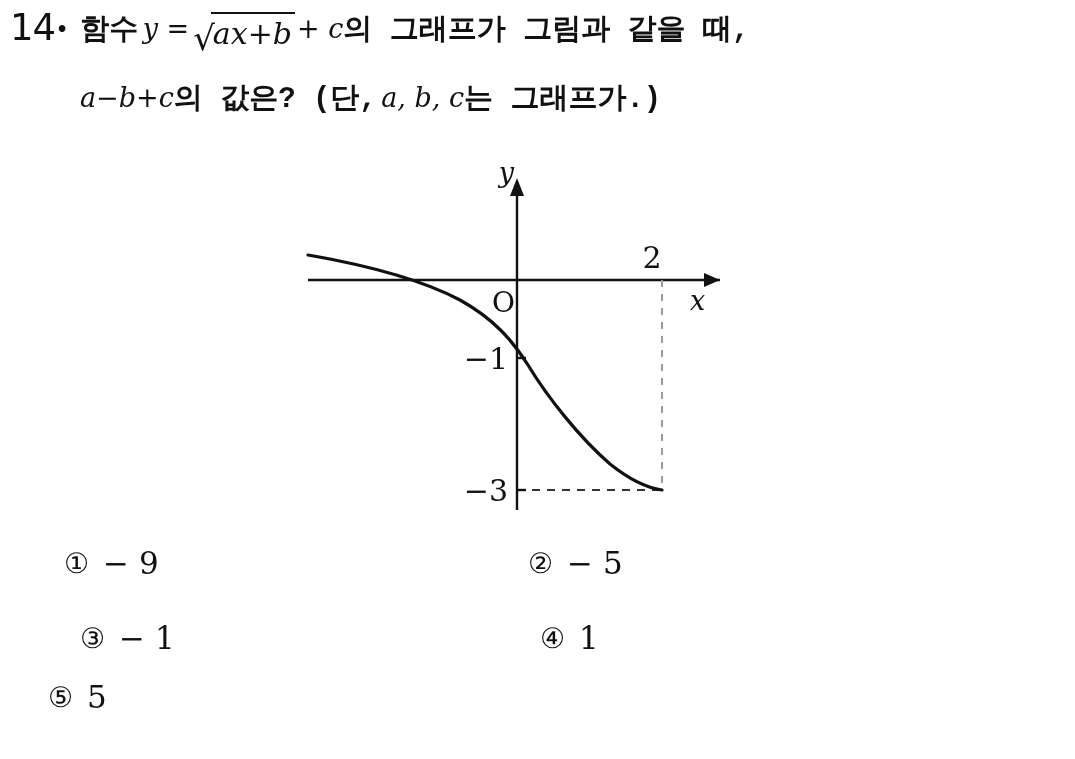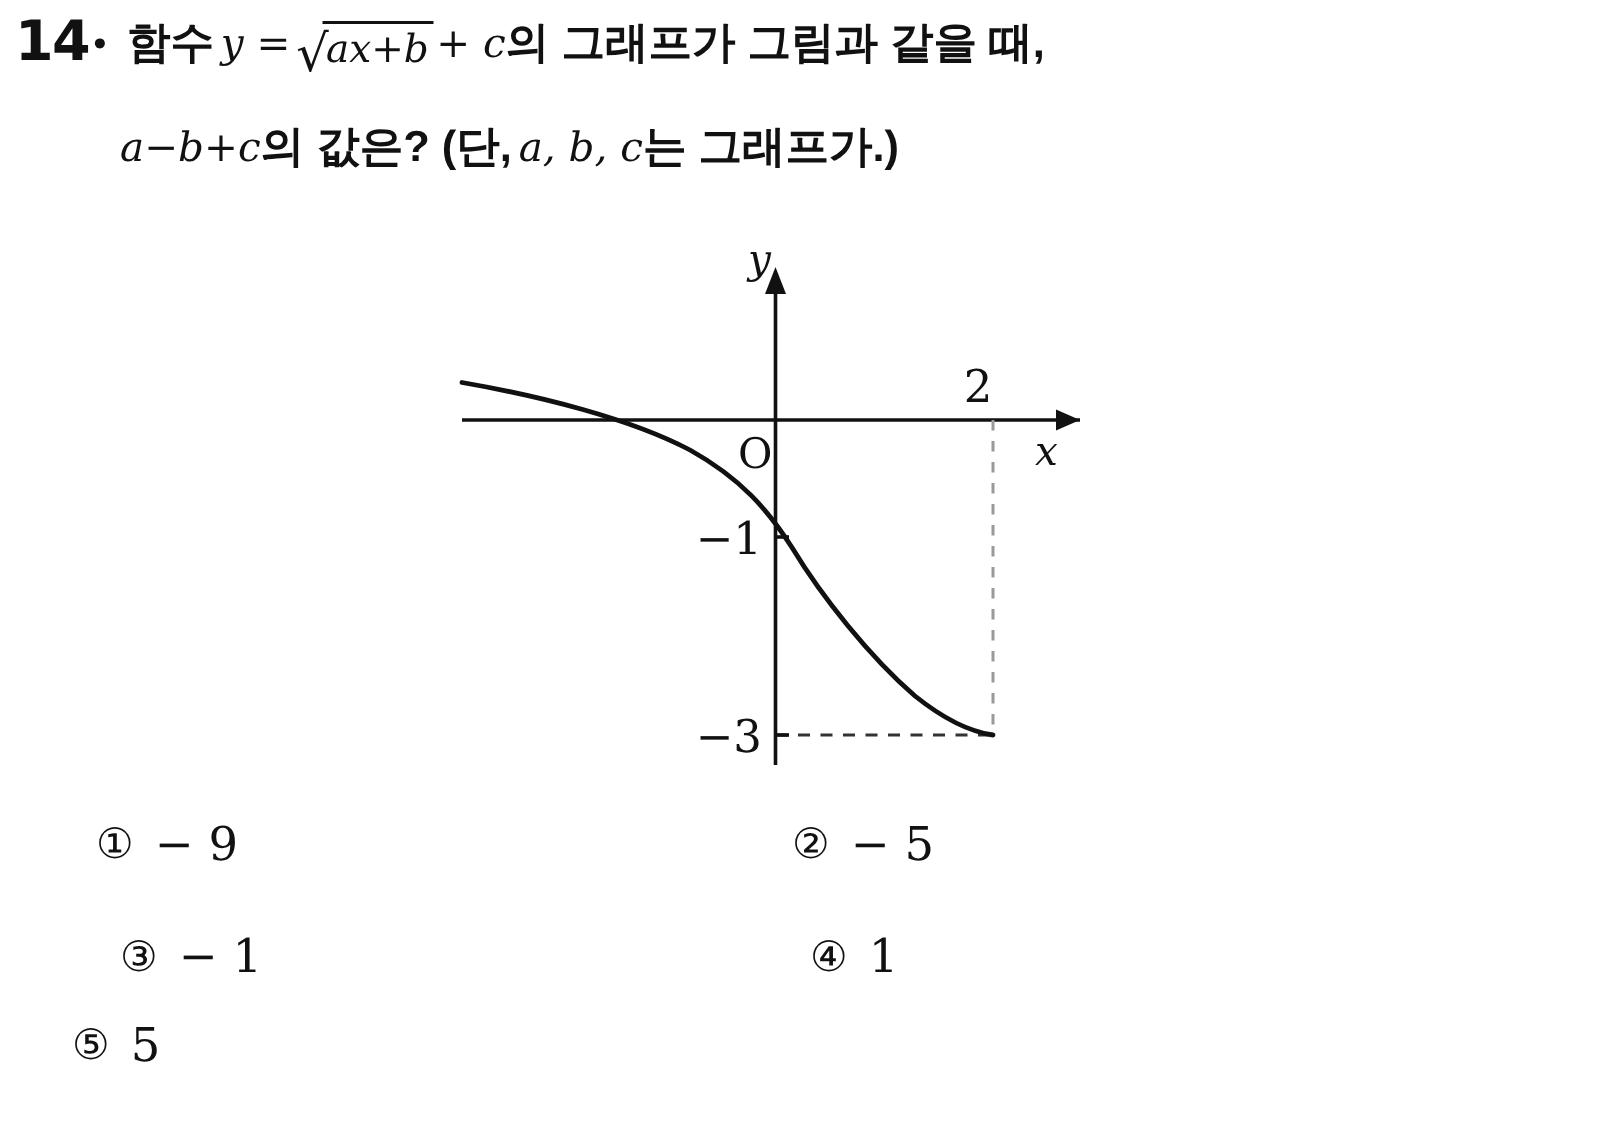--- a/index.html
+++ b/index.html
@@ -24,35 +24,35 @@
     width: 1075px;
   }
   .qline1 {
     position: absolute;
     left: 10px;
     top: 6px;
     white-space: nowrap;
   }
   .qnum {
     font-family: "DejaVu Sans", sans-serif;
-    font-weight: bold;
+    font-weight: normal;
     font-size: 37px;
     letter-spacing: -1px;
     vertical-align: -2px;
   }
   .qdot {
     font-family: "DejaVu Sans", sans-serif;
     font-size: 19px;
     font-weight: bold;
     vertical-align: 2px;
     margin-left: 1px;
     margin-right: 12px;
   }
   .ko {
-    font-family: Liberation Sans, sans-serif;
+    font-family: Liberation Mono, monospace;
     font-weight: bold;
     font-size: 29px;
     letter-spacing: 0px;
   }
   .mathi {
     font-family: "DejaVu Serif", serif;
     font-style: italic;
     font-size: 27px;
   }
   .qline2 {
@@ -76,21 +76,21 @@
     display: inline-block;
     vertical-align: -4px;
   }
   .sqrt-body {
     display: inline-block;
     border-top: 2px solid #111;
     padding: 2px 3px 0 2px;
     margin-left: -4px;
     font-family: "DejaVu Serif", serif;
     font-style: italic;
-    font-size: 26px;
+    font-size: 30px;
     vertical-align: 2px;
   }
   .sqrt-body .op {
     font-style: normal;
   }
 
   
   .figure {
     position: absolute;
     left: 280px;

